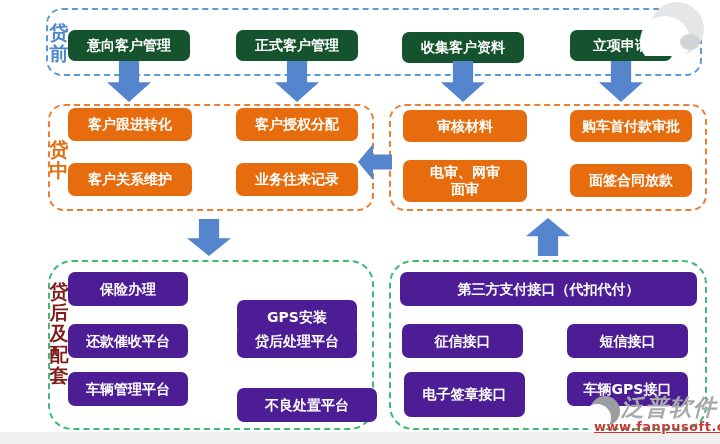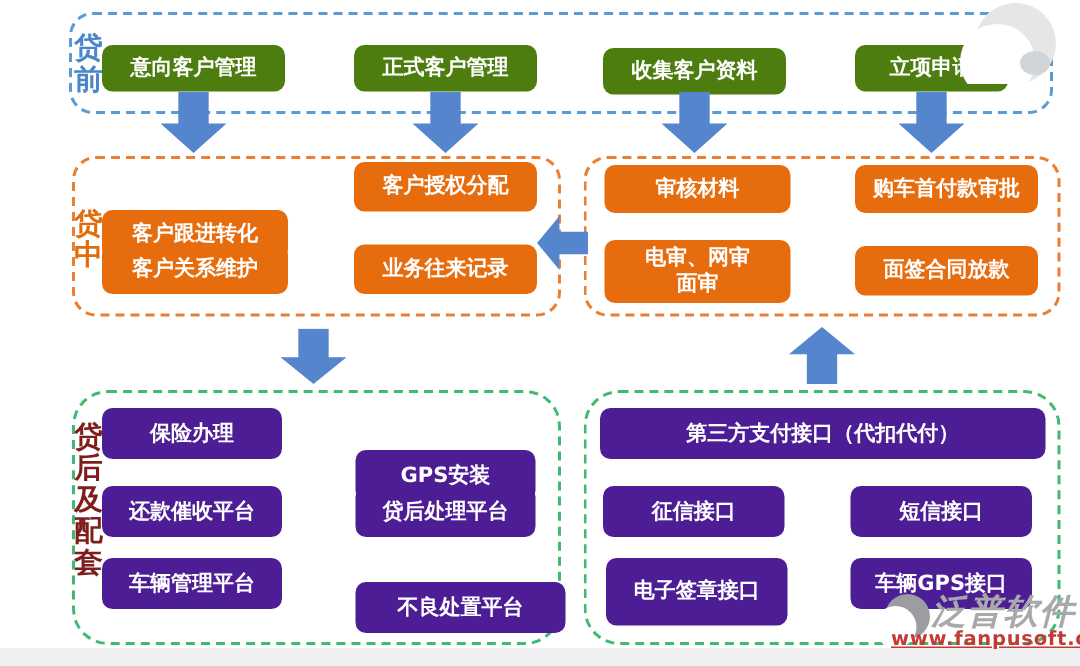--- a/index.html
+++ b/index.html
@@ -13,21 +13,21 @@
   .lbl-post{color:#7f1d1d;}
 
   .container{position:absolute;border-radius:16px;background:transparent;}
   .c-blue{border:2px dashed #5b9bd5;}
   .c-orange{border:2px dashed #ed7d31;}
   .c-green{border:2px dashed #3fba72;border-radius:24px;}
 
   .box{position:absolute;border-radius:7px;color:#ffffff;font-weight:bold;font-size:14px;
     display:flex;align-items:center;justify-content:center;text-align:center;
     white-space:pre-line;line-height:17px;z-index:2;}
-  .blue{background:#4d7c0f;}
+  .blue{background:#14532d;}
   .orange{background:#e66c0d;}
   .green{background:#4c1d95;}
 
   .arr{position:absolute;background:#5585cd;z-index:3;}
   .arr-down{clip-path:polygon(27% 0,73% 0,73% 52%,100% 52%,50% 100%,0 52%,27% 52%);}
   .arr-up{clip-path:polygon(50% 0,100% 48%,73% 48%,73% 100%,27% 100%,27% 48%,0 48%);}
   .arr-left{clip-path:polygon(100% 29%,44% 29%,44% 0,0 50%,44% 100%,44% 71%,100% 71%);}
 
   .corner-dec{position:absolute;left:638px;top:0;width:72px;height:56px;overflow:hidden;z-index:5;}
   .corner-c1{position:absolute;left:12px;top:2px;width:54px;height:54px;border-radius:50%;background:#e4e6e8;}
@@ -62,21 +62,21 @@
   <div class="box blue" style="left:68px;top:30px;width:122px;height:31px;">意向客户管理</div>
   <div class="box blue" style="left:236px;top:30px;width:122px;height:31px;">正式客户管理</div>
   <div class="box blue" style="left:402px;top:32px;width:122px;height:31px;">收集客户资料</div>
   <div class="box blue" style="left:570px;top:30px;width:102px;height:31px;">立项申请</div>
 
   <div class="arr arr-down" style="left:107px;top:61px;width:44px;height:41px;"></div>
   <div class="arr arr-down" style="left:275px;top:61px;width:44px;height:41px;"></div>
   <div class="arr arr-down" style="left:441px;top:61px;width:44px;height:41px;"></div>
   <div class="arr arr-down" style="left:599px;top:61px;width:44px;height:41px;"></div>
 
-  <div class="box orange" style="left:68px;top:108px;width:124px;height:33px;margin-top:32px;">客户跟进转化</div>
+  <div class="box orange" style="left:68px;top:108px;width:124px;height:33px;">客户跟进转化</div>
   <div class="box orange" style="left:236px;top:108px;width:122px;height:33px;">客户授权分配</div>
   <div class="box orange" style="left:68px;top:163px;width:124px;height:33px;">客户关系维护</div>
   <div class="box orange" style="left:236px;top:163px;width:122px;height:33px;">业务往来记录</div>
 
   <div class="box orange" style="left:403px;top:110px;width:124px;height:32px;">审核材料</div>
   <div class="box orange" style="left:570px;top:110px;width:122px;height:32px;">购车首付款审批</div>
   <div class="box orange" style="left:403px;top:160px;width:124px;height:42px;">电审、网审
 面审</div>
   <div class="box orange" style="left:570px;top:164px;width:122px;height:33px;">面签合同放款</div>
 

